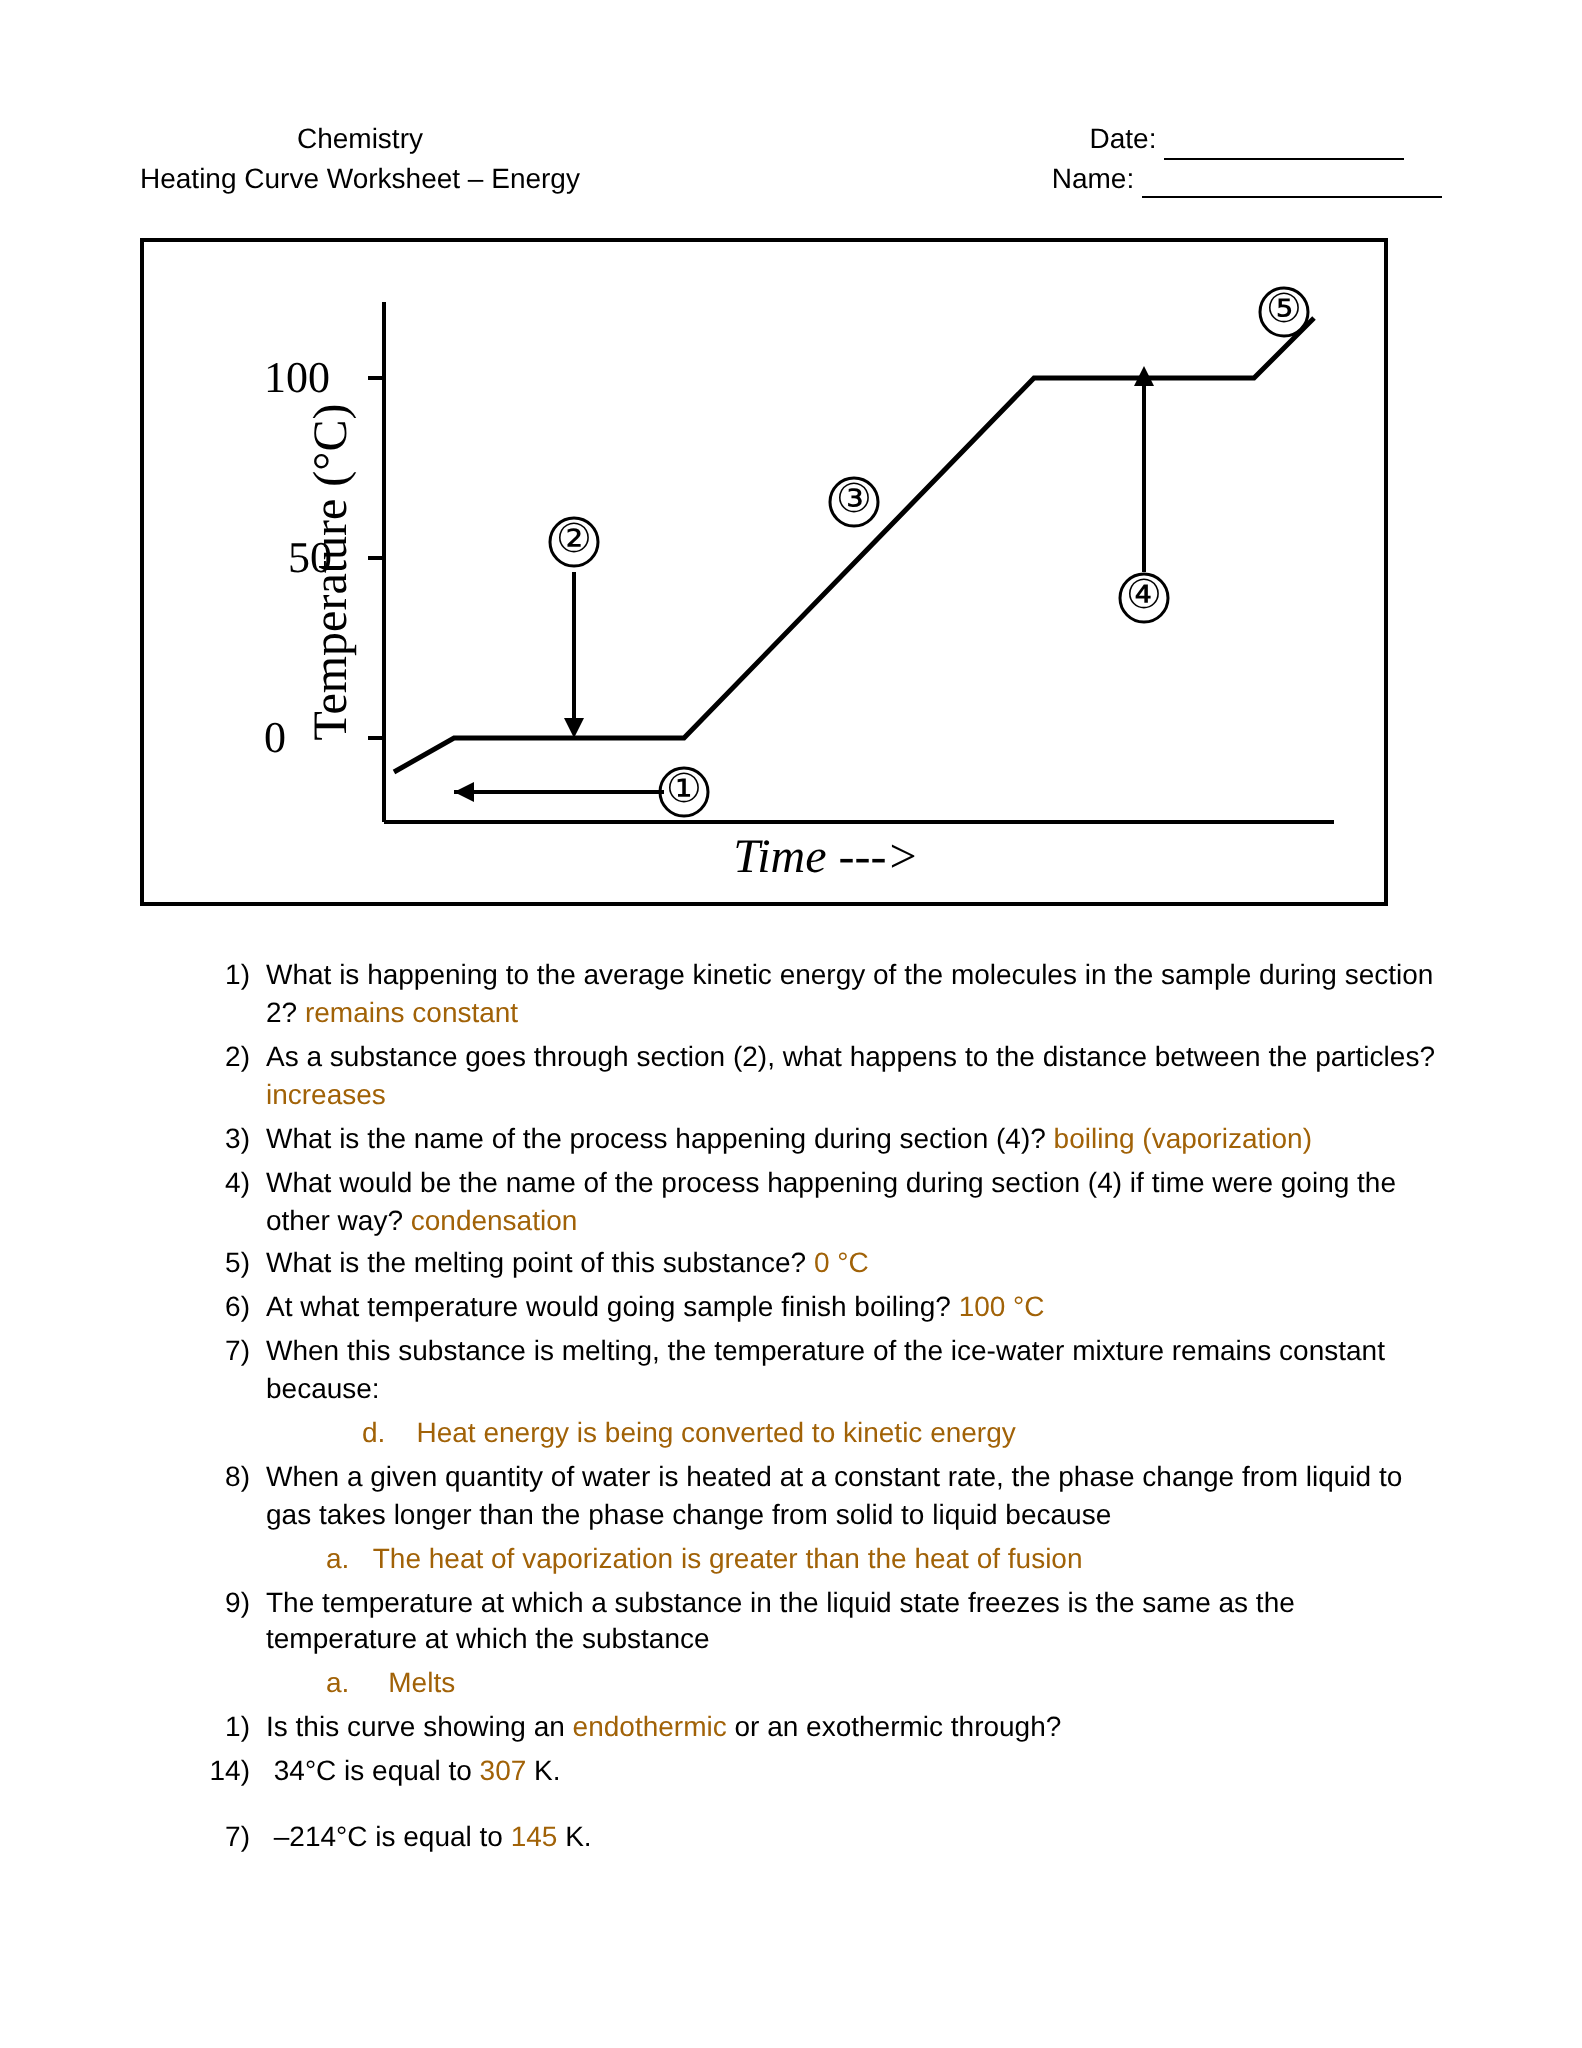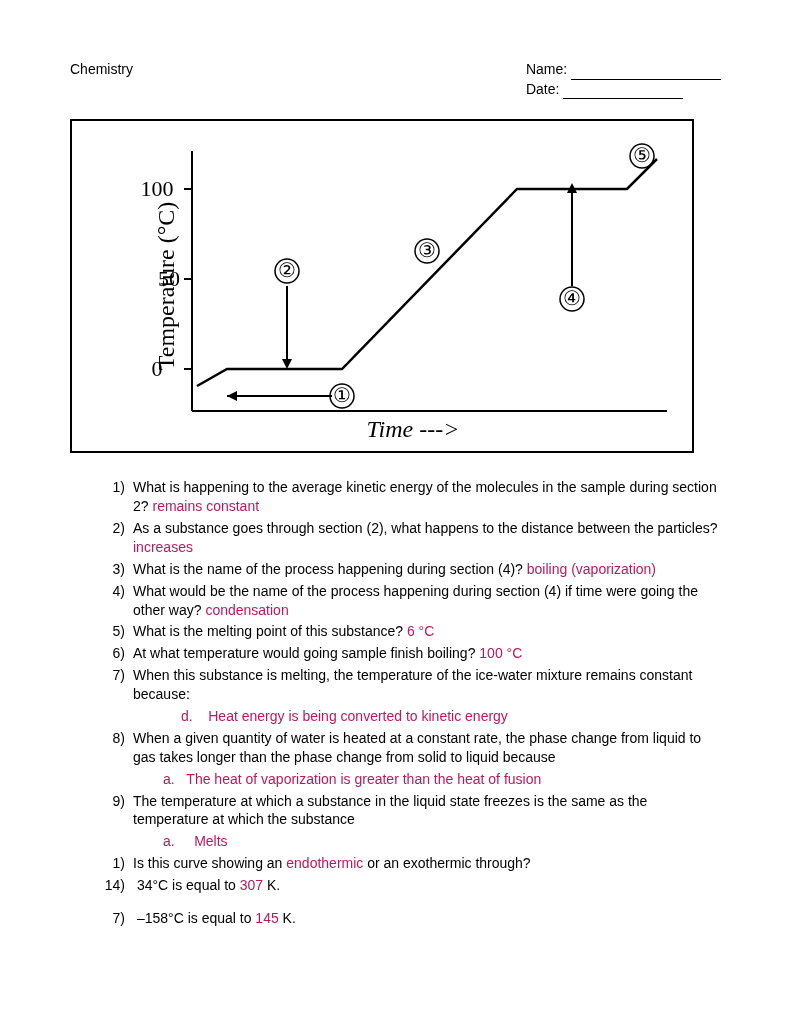--- a/index.html
+++ b/index.html
@@ -12,20 +12,21 @@
     width: 791px;
     box-sizing: border-box;
   }
   .header {
     display: flex;
     justify-content: space-between;
     margin-bottom: 20px;
   }
   .header-left, .header-right {
     line-height: 1.4;
+    text-align: center;
   }
   .blank-line {
     display: inline-block;
     border-bottom: 1px solid #000;
     vertical-align: bottom;
   }
   .chart-box {
     border: 2px solid #000;
     width: 620px;
     height: 330px;
@@ -50,21 +51,21 @@
     position: absolute;
     bottom: 8px;
     left: 55%;
     transform: translateX(-50%);
     font-size: 24px;
     font-style: italic;
   }
   .tick {
     position: absolute;
     font-size: 22px;
-    text-align: center;
+    text-align: left;
   }
   .point-label {
     position: absolute;
     font-size: 20px;
     width: 22px;
     height: 22px;
     text-align: center;
     line-height: 22px;
   }
   .questions {
@@ -77,44 +78,45 @@
   }
   .qnum {
     min-width: 30px;
     text-align: right;
     padding-right: 8px;
   }
   .qbody {
     flex: 1;
   }
   .ans {
-    color: #be185d;
+    color: #a16207;
   }
   .sub {
     padding-left: 48px;
   }
   .gap {
     margin-top: 14px;
   }
 </style>
 </head>
 <body>
 
 <div class="header">
   <div class="header-left">
     <div>Chemistry</div>
+    <div>Heating Curve Worksheet – Energy</div>
   </div>
   <div class="header-right">
+    <div>
+      <span>Date:</span>
+      <span class="blank-line" style="width:120px;"></span>
+    </div>
     <div>
       <span>Name:</span>
       <span class="blank-line" style="width:150px;"></span>
-    </div>
-    <div>
-      <span>Date:</span>
-      <span class="blank-line" style="width:120px;"></span>
     </div>
   </div>
 </div>
 
 <div class="chart-box">
   <div class="y-label">Temperature (°C)</div>
   <div class="x-label">Time ---&gt;</div>
 
   <div class="tick" style="top:55px; left:60px; width:50px;">100</div>
   <div class="tick" style="top:145px; left:72px; width:50px;">50</div>
@@ -164,21 +166,21 @@
     <div class="qbody"><span>What is the name of the process happening during section (4)?</span> <span class="ans">boiling (vaporization)</span></div>
   </div>
 
   <div class="q">
     <div class="qnum">4)</div>
     <div class="qbody"><span>What would be the name of the process happening during section (4) if time were going the other way?</span> <span class="ans">condensation</span></div>
   </div>
 
   <div class="q">
     <div class="qnum">5)</div>
-    <div class="qbody"><span>What is the melting point of this substance?</span> <span class="ans">6 °C</span></div>
+    <div class="qbody"><span>What is the melting point of this substance?</span> <span class="ans">0 °C</span></div>
   </div>
 
   <div class="q">
     <div class="qnum">6)</div>
     <div class="qbody"><span>At what temperature would going sample finish boiling?</span> <span class="ans">100 °C</span></div>
   </div>
 
   <div class="q">
     <div class="qnum">7)</div>
     <div class="qbody"><span>When this substance is melting, the temperature of the ice-water mixture remains constant because:</span></div>
@@ -211,16 +213,16 @@
     <div class="qbody"><span>Is this curve showing an </span><span class="ans">endothermic</span><span> or an exothermic through?</span></div>
   </div>
 
   <div class="q">
     <div class="qnum">14)</div>
     <div class="qbody">&nbsp;<span>34°C is equal to </span><span class="ans">307</span><span> K.</span></div>
   </div>
 
   <div class="q gap">
     <div class="qnum">7)</div>
-    <div class="qbody">&nbsp;<span>–158°C is equal to </span><span class="ans">145</span><span> K.</span></div>
+    <div class="qbody">&nbsp;<span>–214°C is equal to </span><span class="ans">145</span><span> K.</span></div>
   </div>
 
 </div>
 
 </body></html>

